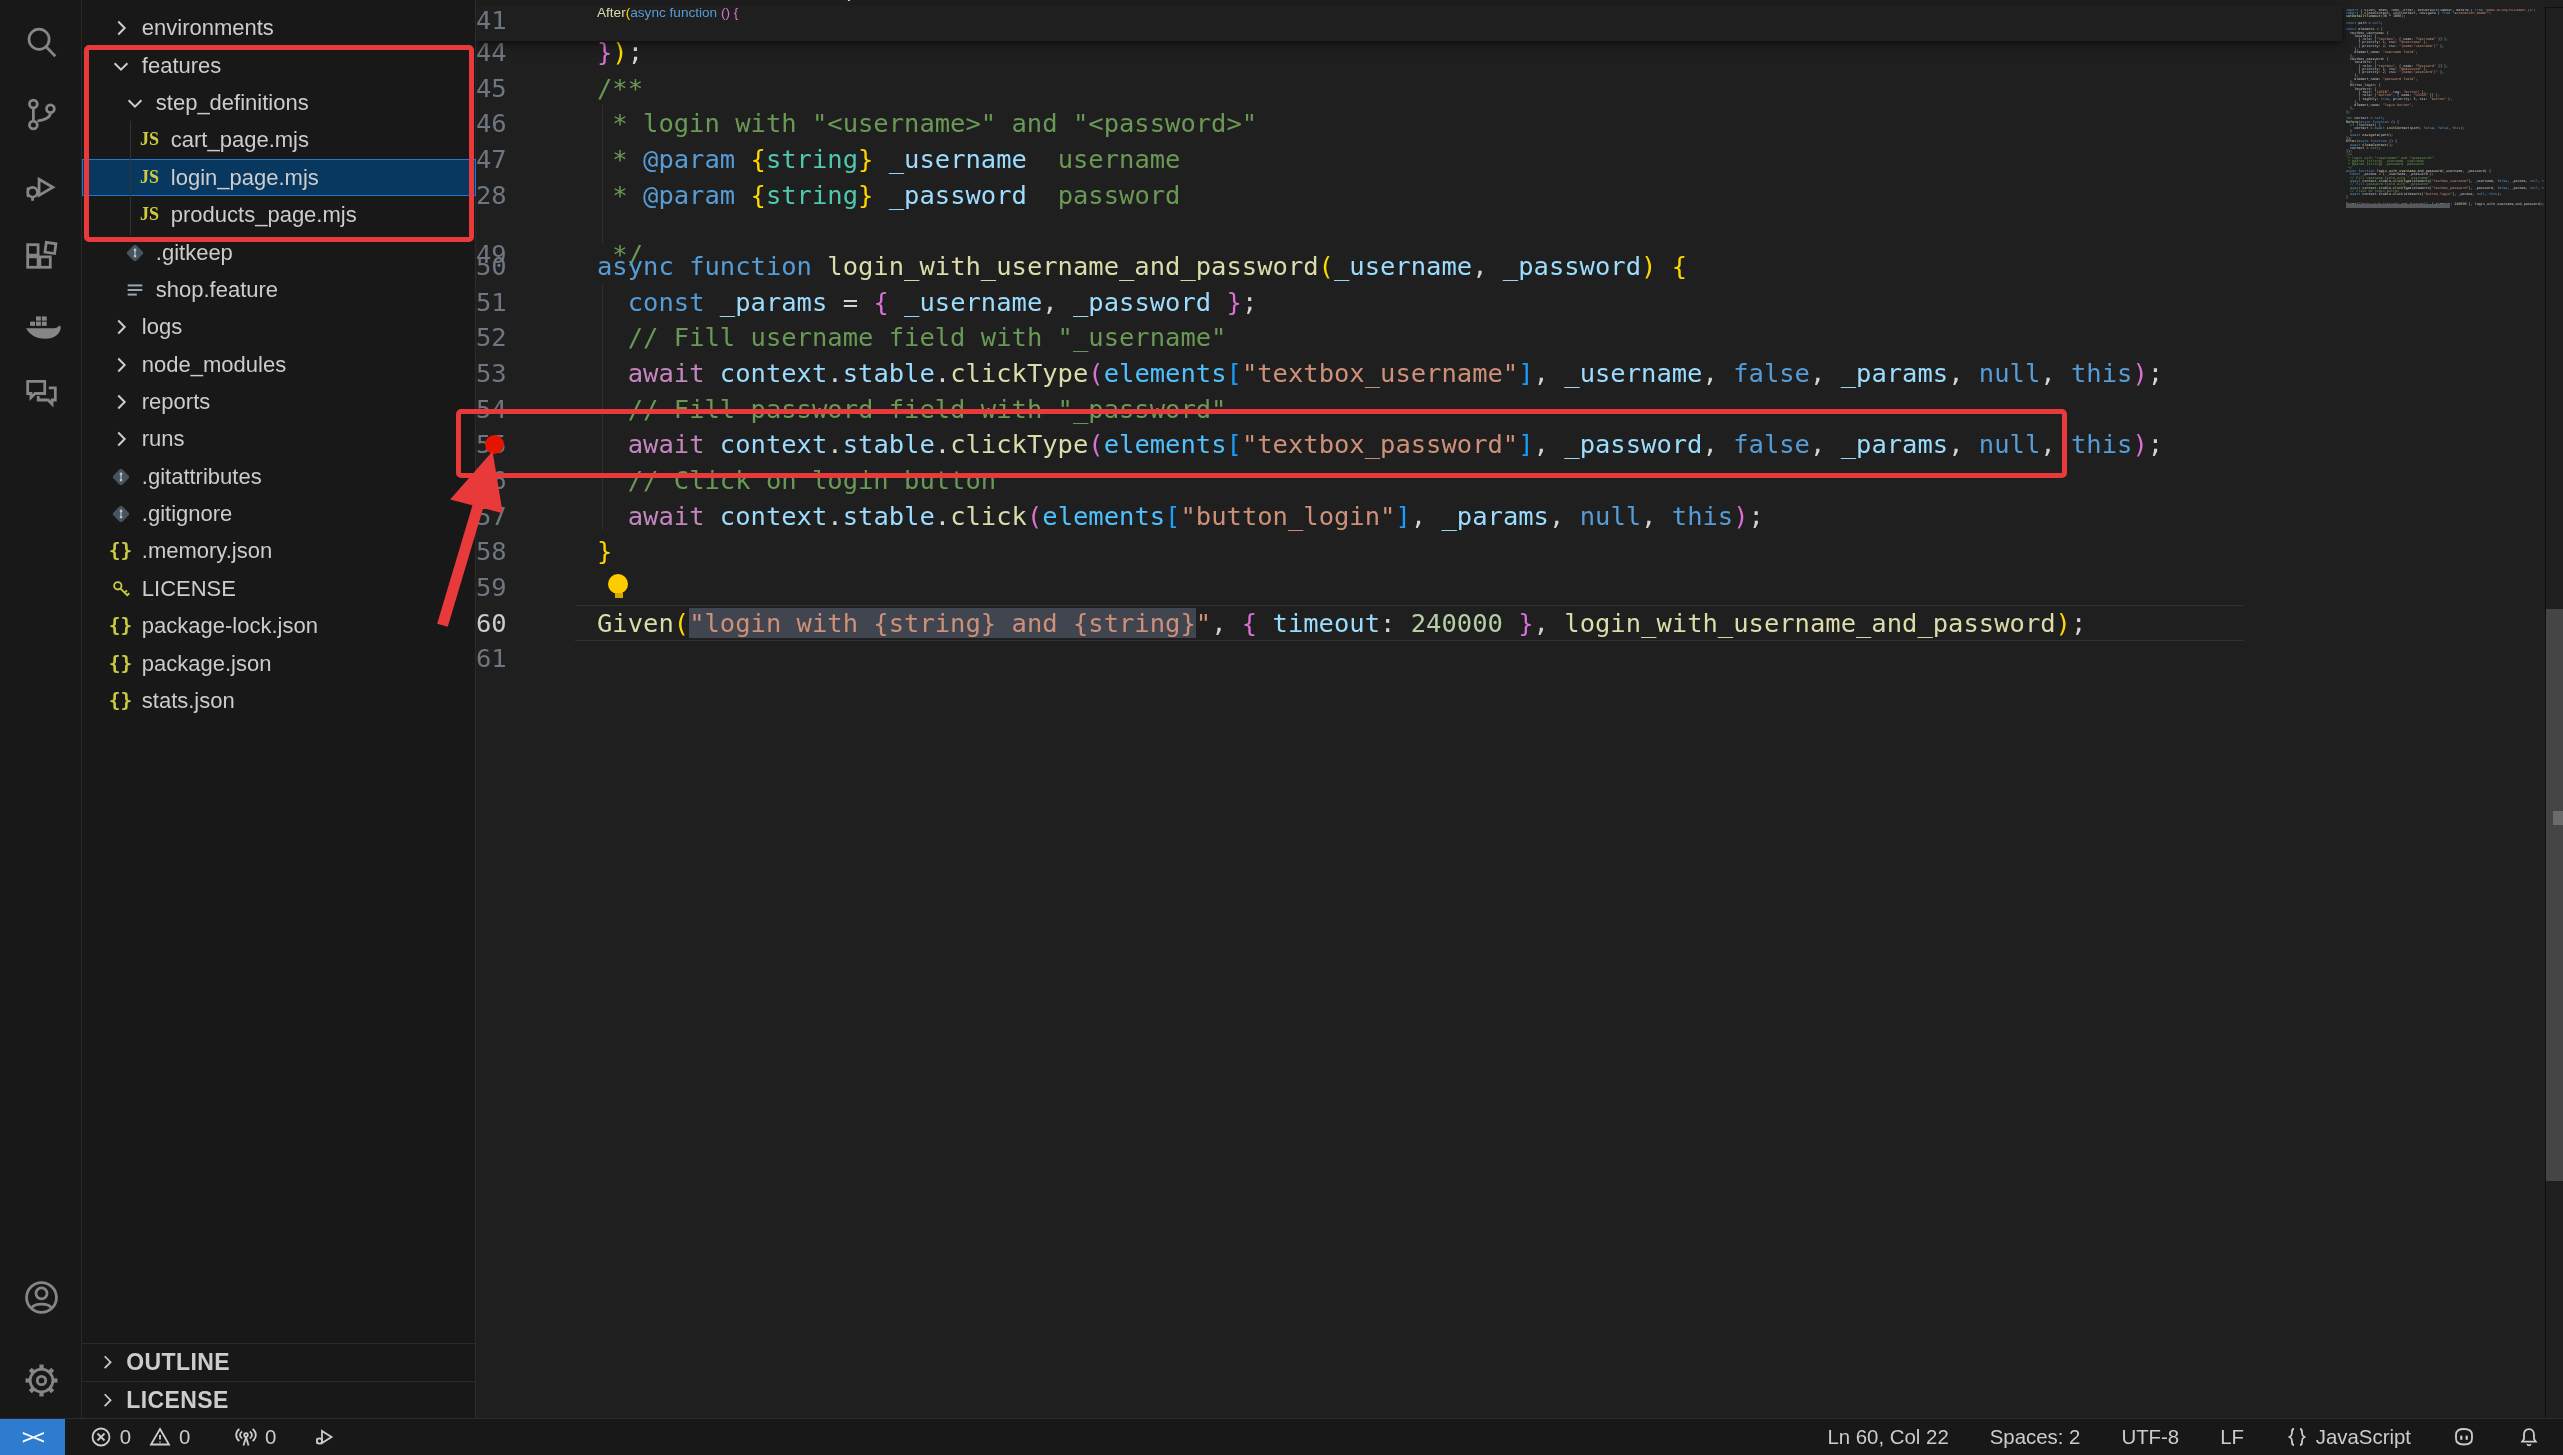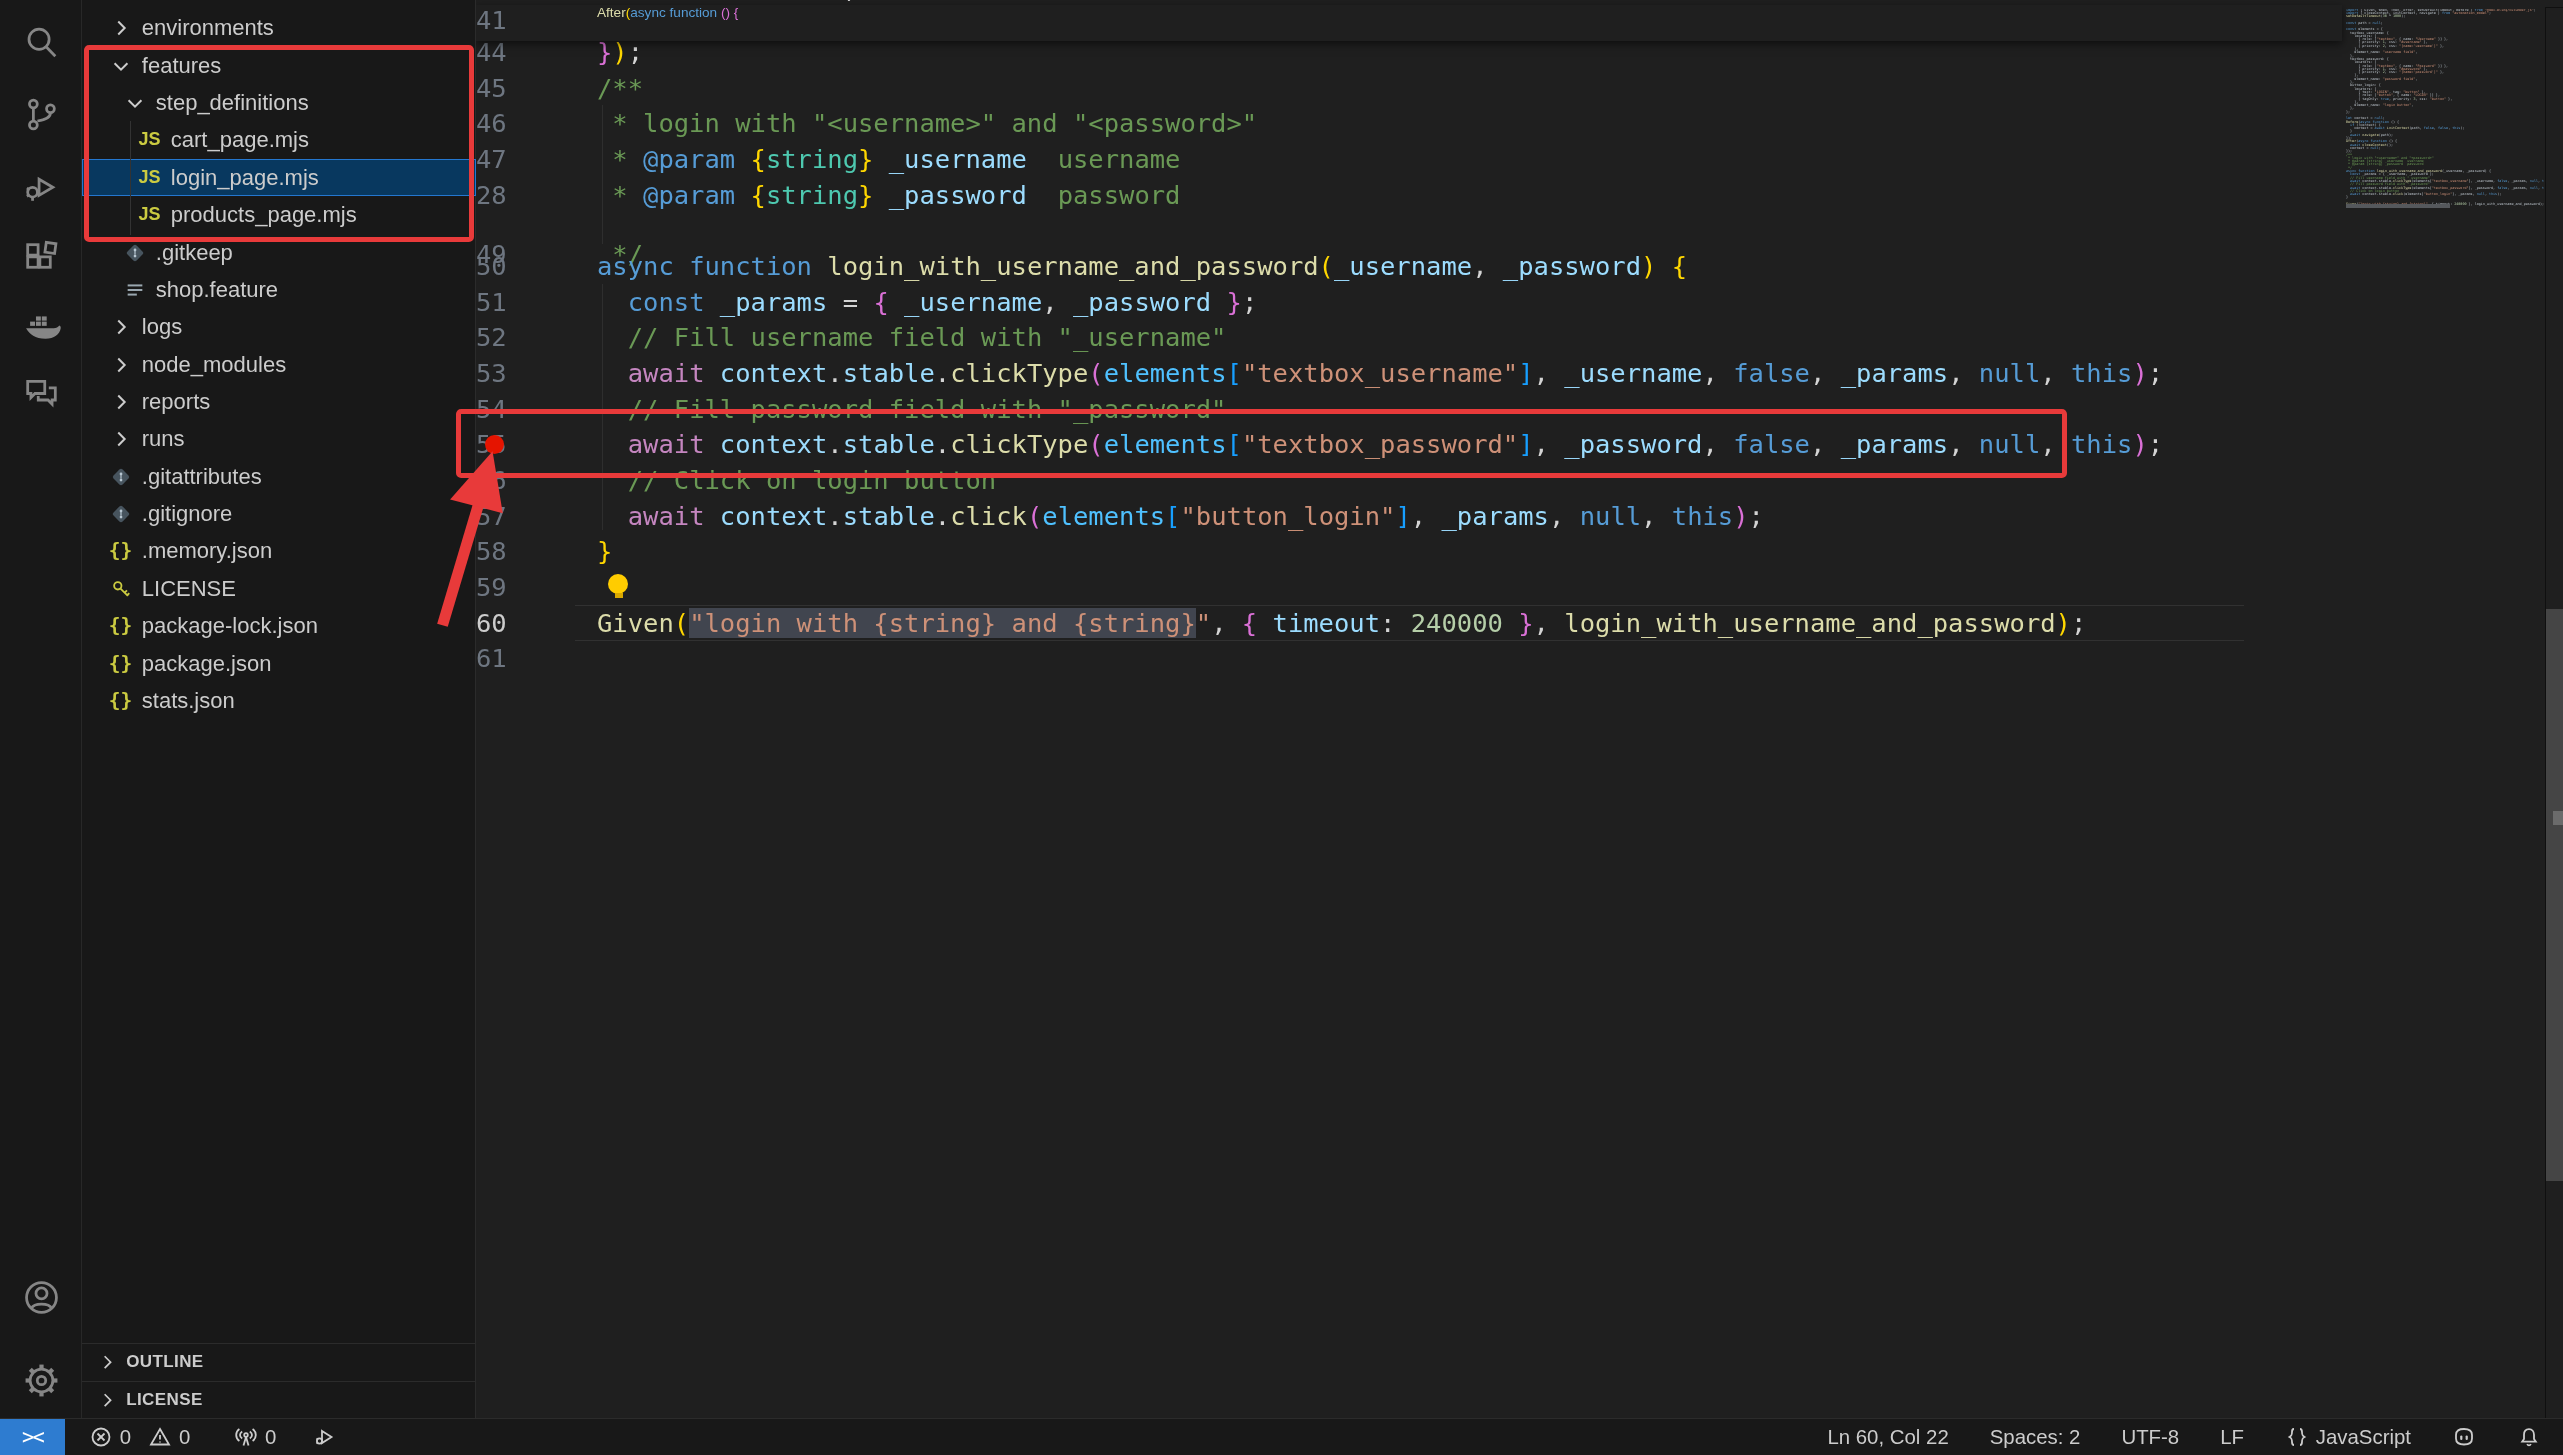--- a/index.html
+++ b/index.html
@@ -18,25 +18,25 @@
   
   .sidebar { position:absolute; left:82px; top:0; width:394px; height:1418px;
              background:#181818; border-right:0.8px solid #2b2b2b; z-index:4; }
   .tree { position:absolute; left:0; top:0; width:100%; }
   .tree-row { position:absolute; left:0; width:394px; height:37px; display:flex;
               align-items:center; color:#cccccc; font-size:22px; cursor:pointer; }
   .tree-row .ticon { width:29px; height:29px; display:inline-flex; align-items:center;
                      justify-content:center; margin-right:6.8px; flex:0 0 29px; }
   .tree-row.selected { background:#08385f; outline:1.7px solid #2477cf; outline-offset:-1.7px; }
   .ticon svg { width:22px; height:22px; }
-  .ticon.js { color:#cbcb41; font-weight:bold; font-size:18px; font-family:Liberation Sans, sans-serif; }
+  .ticon.js { color:#cbcb41; font-weight:bold; font-size:18px; font-family:Liberation Serif, serif; }
   .ticon.json { color:#cbcb41; font-weight:bold; font-size:19.5px; font-family:"DejaVu Sans Mono",monospace; }
   .tree-guide { position:absolute; left:48px; top:121px; width:0.8px; height:114px; background:#333; }
   .panel-section { position:absolute; left:0; width:393px; height:37px; display:flex;
-                   align-items:center; color:#cccccc; font-size:17px; font-weight:bold;
+                   align-items:center; color:#cccccc; font-size:23px; font-weight:bold;
                    letter-spacing:0.4px; border-top:0.8px solid #2b2b2b; cursor:pointer; }
   .panel-section .chev { margin:0 8.5px 0 15.3px; display:inline-flex; }
   .panel-section .chev svg { width:20.4px; height:20.4px; stroke:#cccccc; fill:none; stroke-width:2; }
 
   
   .editor { position:absolute; left:476px; top:0; width:2088px; height:1418px; background:#1f1f1f; }
   .code-area { position:absolute; left:0; top:0; width:1898px; height:1418px; overflow:hidden; }
   .code-row { position:absolute; left:0; height:36px; line-height:36px; white-space:pre;
               font-family:"DejaVu Sans Mono","Liberation Mono",monospace; font-size:25.5px; width:1898px; }
   .gutter { position:absolute; left:0; top:0; width:95px; text-align:left; color:#6e7681;

